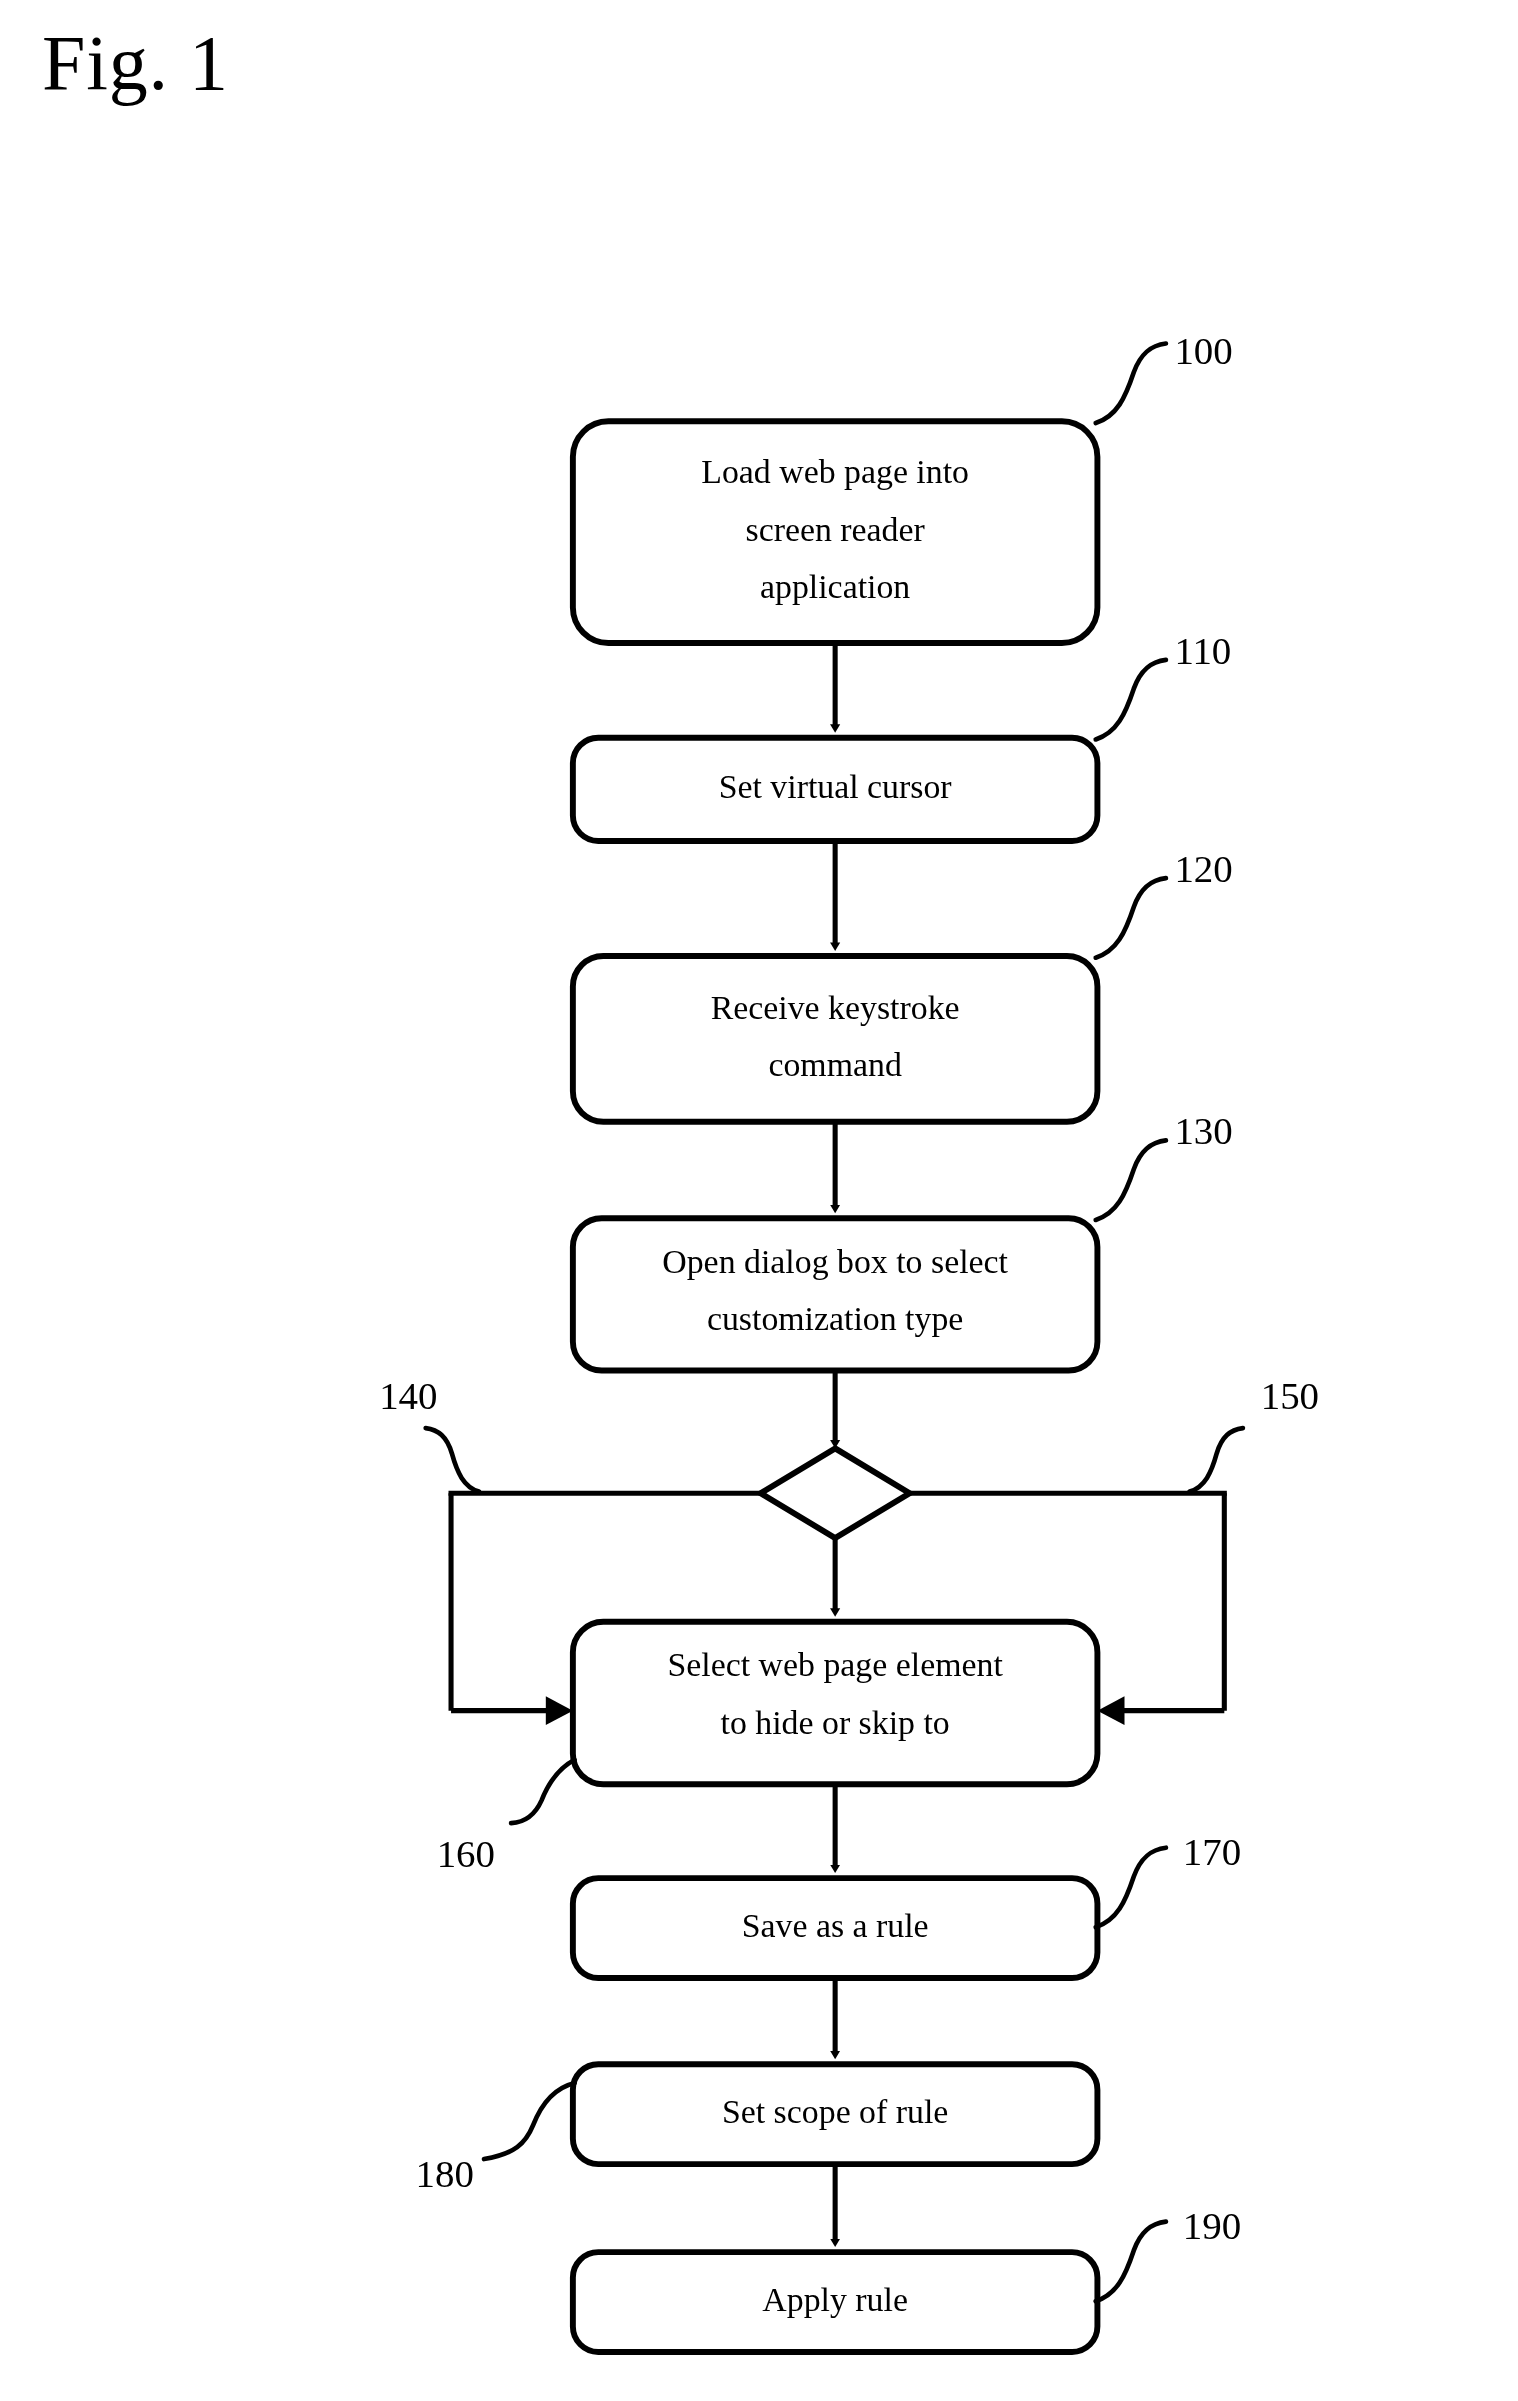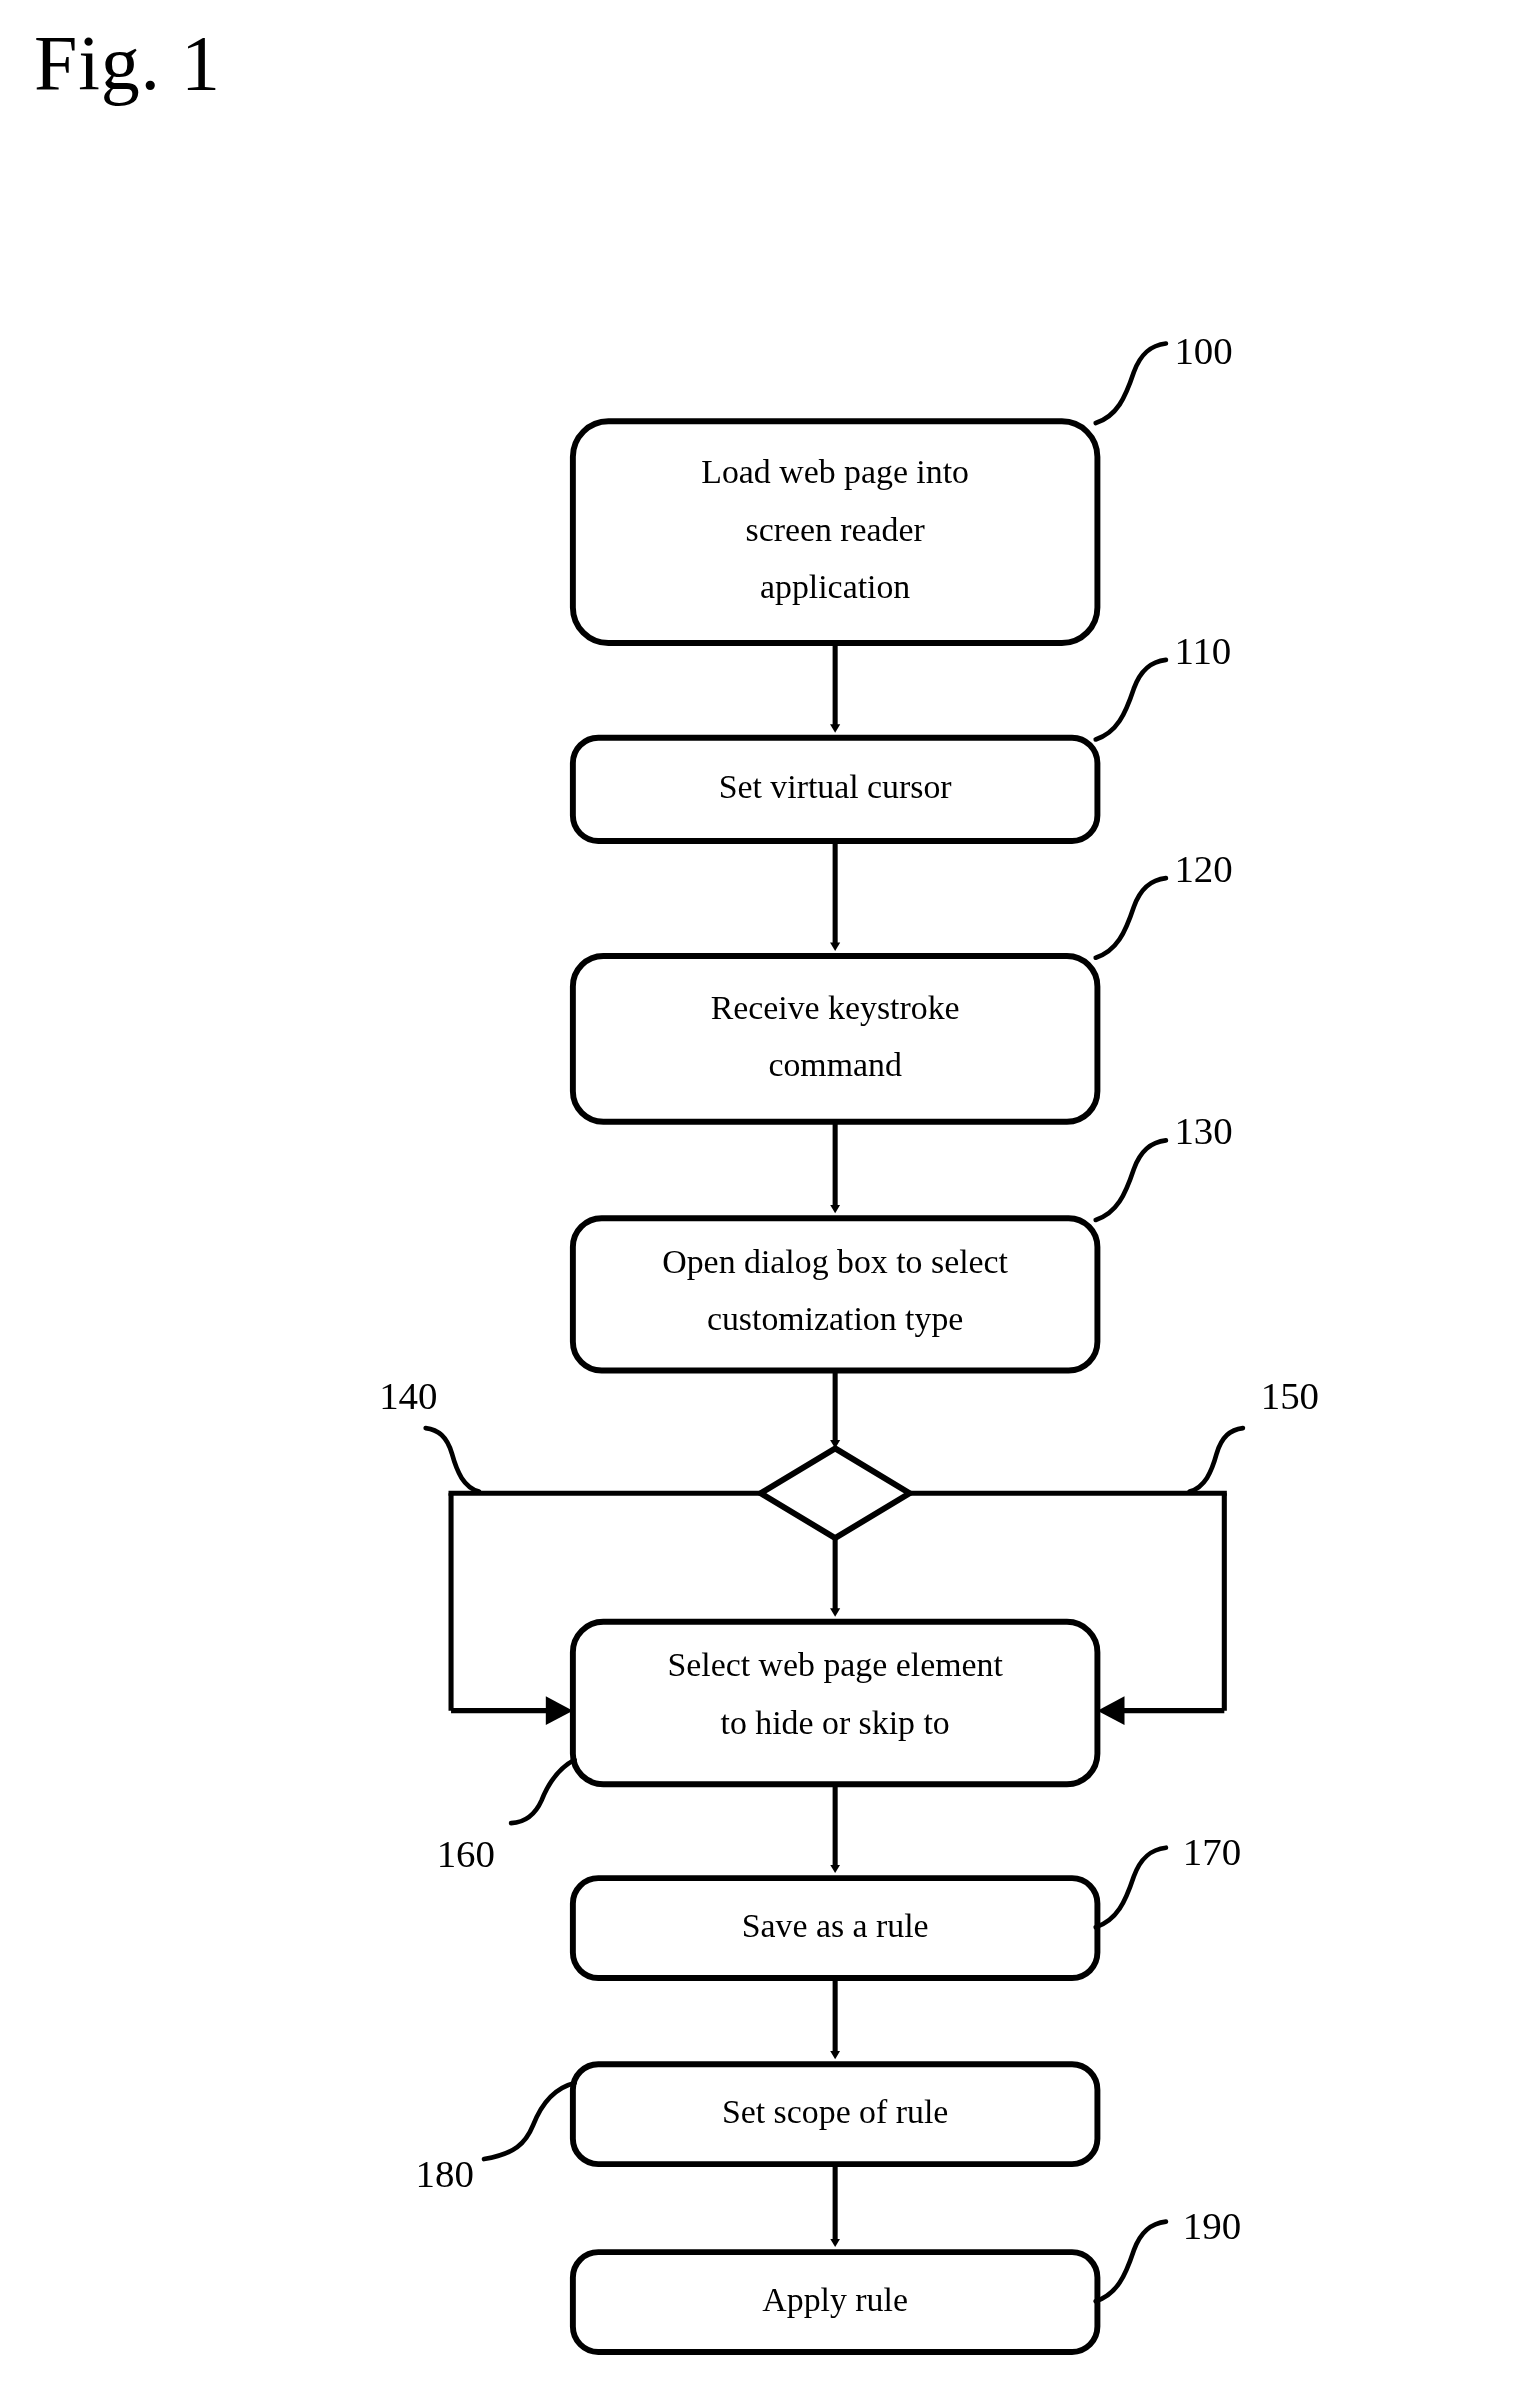--- a/index.html
+++ b/index.html
@@ -10,21 +10,21 @@
   #page {
     position: relative;
     width: 1518px;
     height: 2401px;
     background: #ffffff;
     overflow: hidden;
     font-family: "Liberation Serif", "DejaVu Serif", serif;
   }
   #fig-title {
     position: absolute;
-    left: 34px;
+    left: 42px;
     top: 24px;
     font-size: 78px;
     line-height: 1.0;
     color: #000000;
     font-family: "Liberation Serif", "DejaVu Serif", serif;
     letter-spacing: 0.8px;
     white-space: nowrap;
   }
   svg#flow {
     position: absolute;

